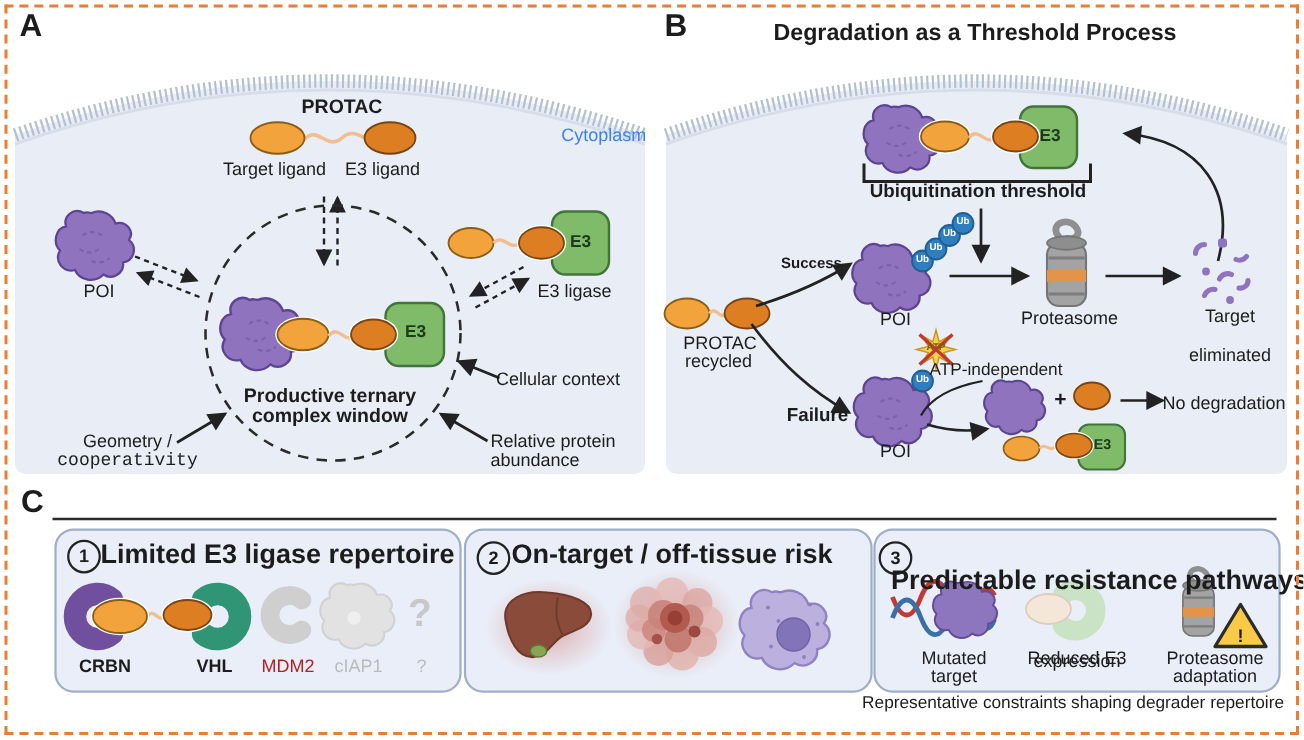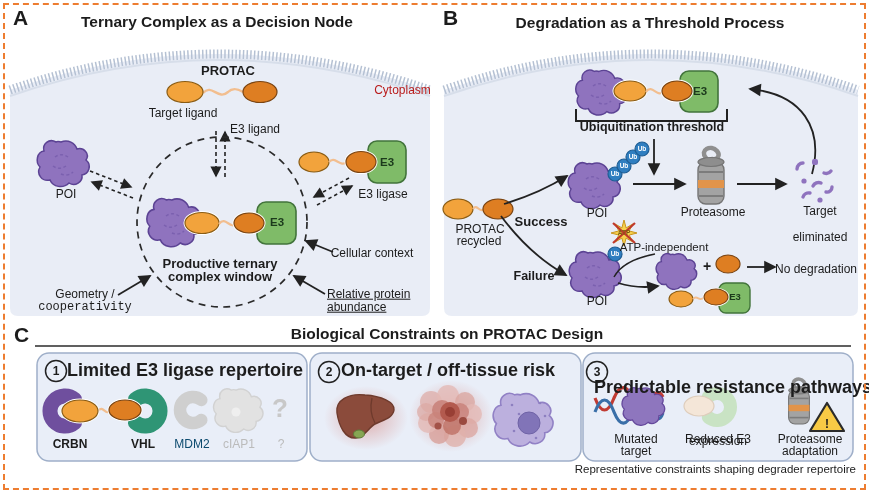--- a/index.html
+++ b/index.html
@@ -7,32 +7,32 @@
        font-family:"Liberation Sans",sans-serif;}
   #border-frame{position:absolute;left:3px;top:3px;width:859px;height:483px;
        border:2.5px dashed #ED7D31;pointer-events:none;z-index:5;}
   svg.canvas{position:absolute;left:0;top:0;z-index:1;}
   .lbl{position:absolute;transform:translate(-50%,-50%);white-space:nowrap;color:#1c1c1c;
        font-size:12px;line-height:1.05;z-index:2;}
   .b{font-weight:bold;}
   .panel-letter{transform:none;font-size:21px;font-weight:bold;}
   .ptitle{font-size:15.5px;font-weight:bold;}
   .small{font-size:11.5px;}
-  .gray{color:#b91c1c;padding-left:21px;}
-  .graylig{color:#0c4a6e;}
+  .gray{color:#3b82f6;padding-left:21px;}
+  .graylig{color:#b91c1c;}
   .grayligl{color:#BBBBBB;}
   .e3tag{font-size:11.5px;font-weight:bold;color:#1c3a1c;}
   .ub{font-size:6.5px;font-weight:bold;color:#fff;}
   .boxtitle{font-size:18px;font-weight:bold;}
   .num{font-size:12px;font-weight:bold;}
   .bign{font-size:26px;font-weight:bold;color:#C8C8C8;}
   .warn{font-size:12px;font-weight:bold;}
   .atp{font-size:6.5px;font-weight:bold;color:#7a5c10;}
   .caption{transform:none;text-align:right;font-size:11.5px;}
-  .laligned{transform:translate(0,-50%);text-decoration:underline;}
+  .laligned{transform:translate(0,-50%);}
 </style>
 </head>
 <body>
 
 <div id="fig">
 <div id="border-frame"></div>
 
 <svg class="canvas" width="869" height="493" viewBox="0 0 869 493">
   <defs>
     <marker id="ah" markerWidth="8" markerHeight="8" refX="6.5" refY="4" orient="auto">
@@ -272,63 +272,61 @@
     <ellipse cx="699" cy="406" rx="15" ry="10" fill="#F4E6D8" stroke="#DECDBC" stroke-width="1.2"></ellipse>
   </g>
 
   <g>
     <use href="#proteasome-shape" transform="translate(799,408) scale(0.8)"></use>
     <path d="M827,403 L844,431 L810,431 Z" fill="#F8CA45" stroke="#2b2b2b" stroke-width="2.2" stroke-linejoin="round"></path>
   </g>
 </svg>
 
 <div class="lbl panel-letter" style="left:13px;top:7px;">A</div>
-<div class="lbl ptitle" style="left:217px;top:22px;">Ternary Complex as a Decision Node</div>
 <div class="lbl b" style="left:228px;top:71px;font-size:13px;">PROTAC</div>
 <div class="lbl" style="left:183px;top:113px;">Target ligand</div>
-<div class="lbl" style="left:255px;top:113px;margin-top:16px;">E3 ligand</div>
+<div class="lbl" style="left:255px;top:113px;">E3 ligand</div>
 <div class="lbl gray" style="left:392px;top:90px;">Cytoplasm</div>
 <div class="lbl" style="left:66px;top:194px;">POI</div>
 <div class="lbl e3tag" style="left:387px;top:162px;">E3</div>
 <div class="lbl" style="left:383px;top:194px;">E3 ligase</div>
 <div class="lbl e3tag" style="left:277px;top:222px;">E3</div>
 <div class="lbl b" style="left:220px;top:264px;font-size:13px;">Productive ternary</div>
 <div class="lbl b" style="left:220px;top:277px;font-size:13px;">complex window</div>
 <div class="lbl" style="left:372px;top:253px;">Cellular context</div>
 <div class="lbl" style="left:85px;top:294px;">Geometry /</div>
 <div class="lbl" style="left:85px;top:307px;font-family:Liberation Mono, monospace;">cooperativity</div>
 <div class="lbl laligned" style="left:327px;top:294px;">Relative protein</div>
 <div class="lbl laligned" style="left:327px;top:307px;">abundance</div>
 
 <div class="lbl panel-letter" style="left:443px;top:7px;">B</div>
 <div class="lbl ptitle" style="left:650px;top:23px;">Degradation as a Threshold Process</div>
 <div class="lbl e3tag" style="left:700px;top:91px;">E3</div>
 <div class="lbl b" style="left:652px;top:128px;font-size:12.5px;">Ubiquitination threshold</div>
-<div class="lbl b" style="left:541px;top:177px;font-size:13px;margin-top:45px;">Success</div>
+<div class="lbl b" style="left:541px;top:177px;font-size:10px;">Success</div>
 <div class="lbl" style="left:480px;top:229px;">PROTAC</div>
 <div class="lbl" style="left:479px;top:241px;text-align:right;">recycled</div>
 <div class="lbl" style="left:597px;top:213px;">POI</div>
 <div class="lbl" style="left:713px;top:212px;">Proteasome</div>
 <div class="lbl" style="left:820px;top:211px;">Target</div>
 <div class="lbl" style="left:820px;top:237px;">eliminated</div>
 <div class="lbl ub" style="left:615px;top:174px;">Ub</div>
 <div class="lbl ub" style="left:624px;top:166px;">Ub</div>
 <div class="lbl ub" style="left:633px;top:157px;">Ub</div>
 <div class="lbl ub" style="left:642px;top:149px;">Ub</div>
-<div class="lbl b" style="left:534px;top:277px;font-size:12.5px;">Failure</div>
+<div class="lbl b" style="left:545px;top:277px;font-size:12.5px;">Failure</div>
 <div class="lbl" style="left:597px;top:301px;">POI</div>
 <div class="lbl ub" style="left:615px;top:254px;">Ub</div>
 <div class="lbl atp" style="left:624px;top:233px;">ATP</div>
 <div class="lbl small" style="left:664px;top:247px;">ATP-independent</div>
 <div class="lbl b" style="left:707px;top:266px;font-size:14px;">+</div>
 <div class="lbl e3tag" style="left:735px;top:297px;font-size:9.5px;">E3</div>
 <div class="lbl" style="left:816px;top:269px;">No degradation</div>
 
 <div class="lbl panel-letter" style="left:14px;top:324px;">C</div>
-<div class="lbl ptitle" style="left:447px;top:334px;">Biological Constraints on PROTAC Design</div>
 <div class="lbl num" style="left:56px;top:371px;">1</div>
 <div class="lbl boxtitle" style="left:185px;top:370px;">Limited E3 ligase repertoire</div>
 <div class="lbl b" style="left:70px;top:444px;">CRBN</div>
 <div class="lbl b" style="left:143px;top:444px;">VHL</div>
 <div class="lbl graylig" style="left:192px;top:444px;">MDM2</div>
 <div class="lbl grayligl" style="left:239px;top:444px;">cIAP1</div>
 <div class="lbl grayligl" style="left:281px;top:444px;">?</div>
 <div class="lbl bign" style="left:280px;top:409px;">?</div>
 <div class="lbl num" style="left:329px;top:372px;">2</div>
 <div class="lbl boxtitle" style="left:448px;top:370px;">On-target / off-tissue risk</div>

